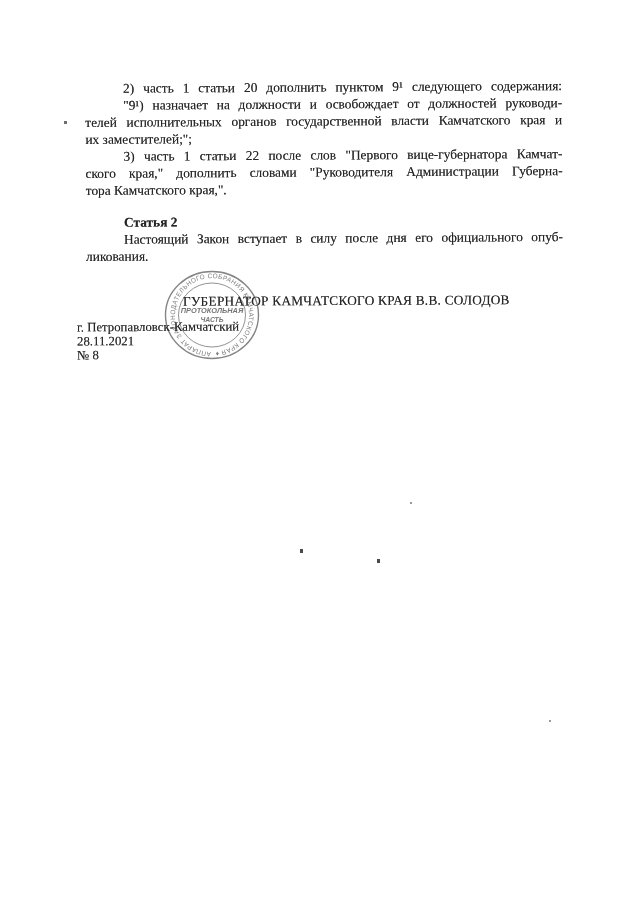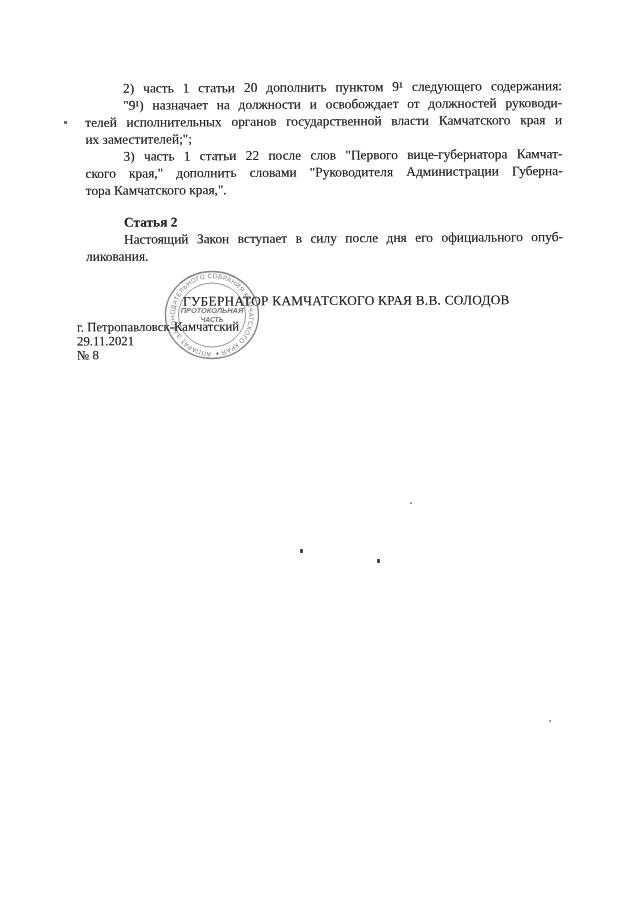--- a/index.html
+++ b/index.html
@@ -126,17 +126,17 @@
       <span class="article-heading">Статья 2</span>
       <span class="line indent just">Настоящий Закон вступает в силу после дня его официального опуб-</span>
       <span class="line">ликования.</span>
     </p>
   </div>
 
   <div class="signature">ГУБЕРНАТОР КАМЧАТСКОГО КРАЯ В.В. СОЛОДОВ</div>
 
   <div class="footer">
     <div>г. Петропавловск-Камчатский</div>
-    <div>29.11.2021</div>
+    <div>28.11.2021</div>
     <div>№ 8</div>
   </div>
 
 </div>
 
 </body></html>

